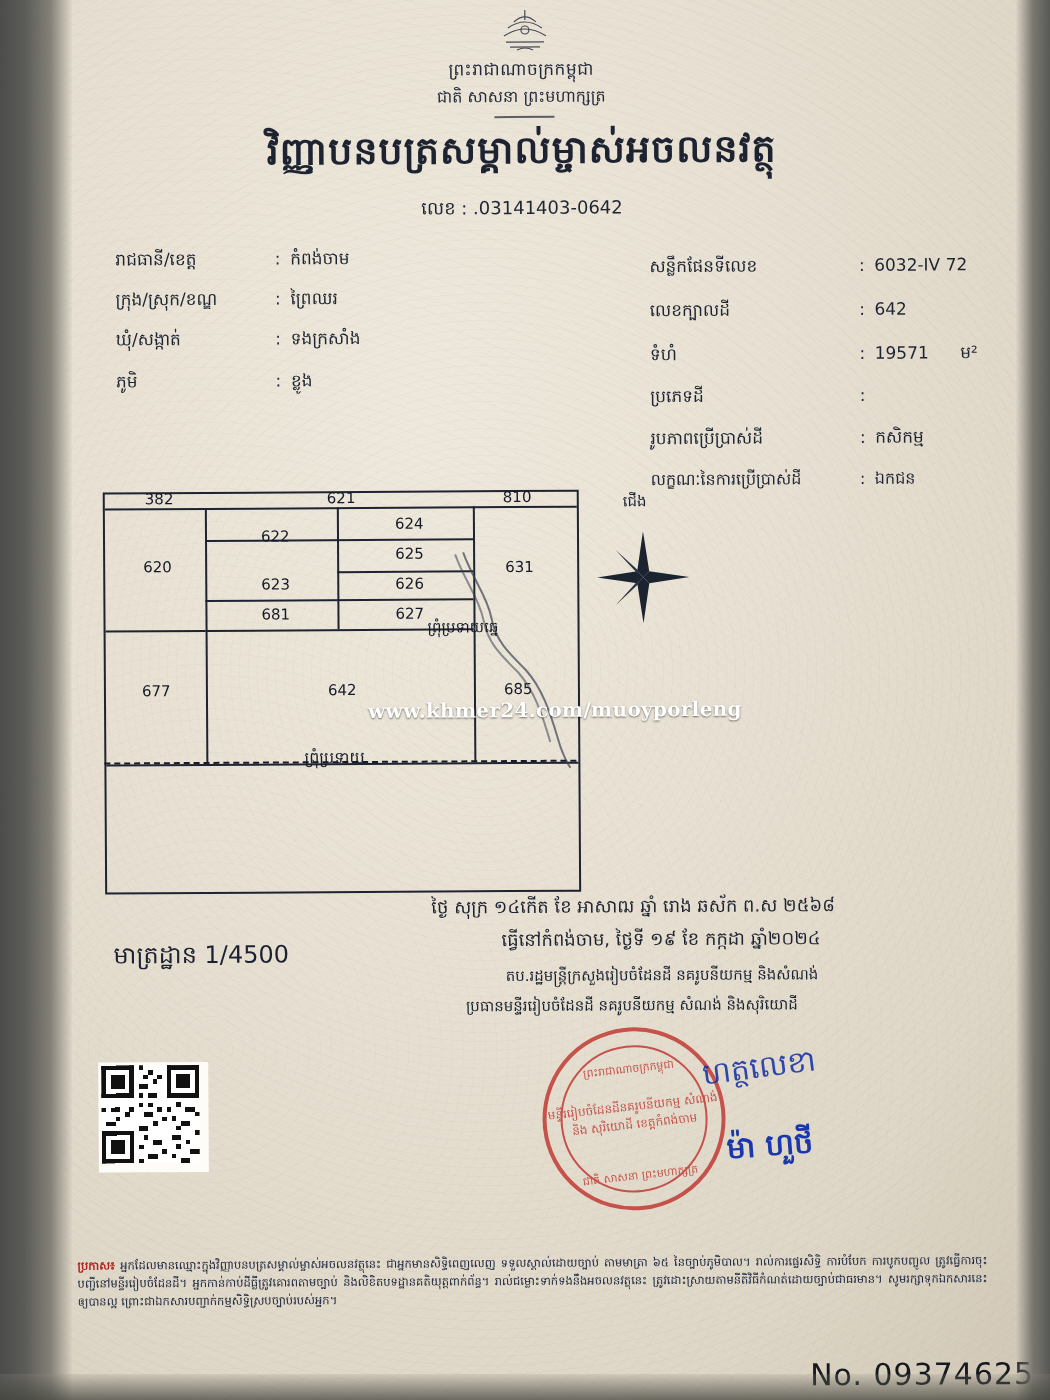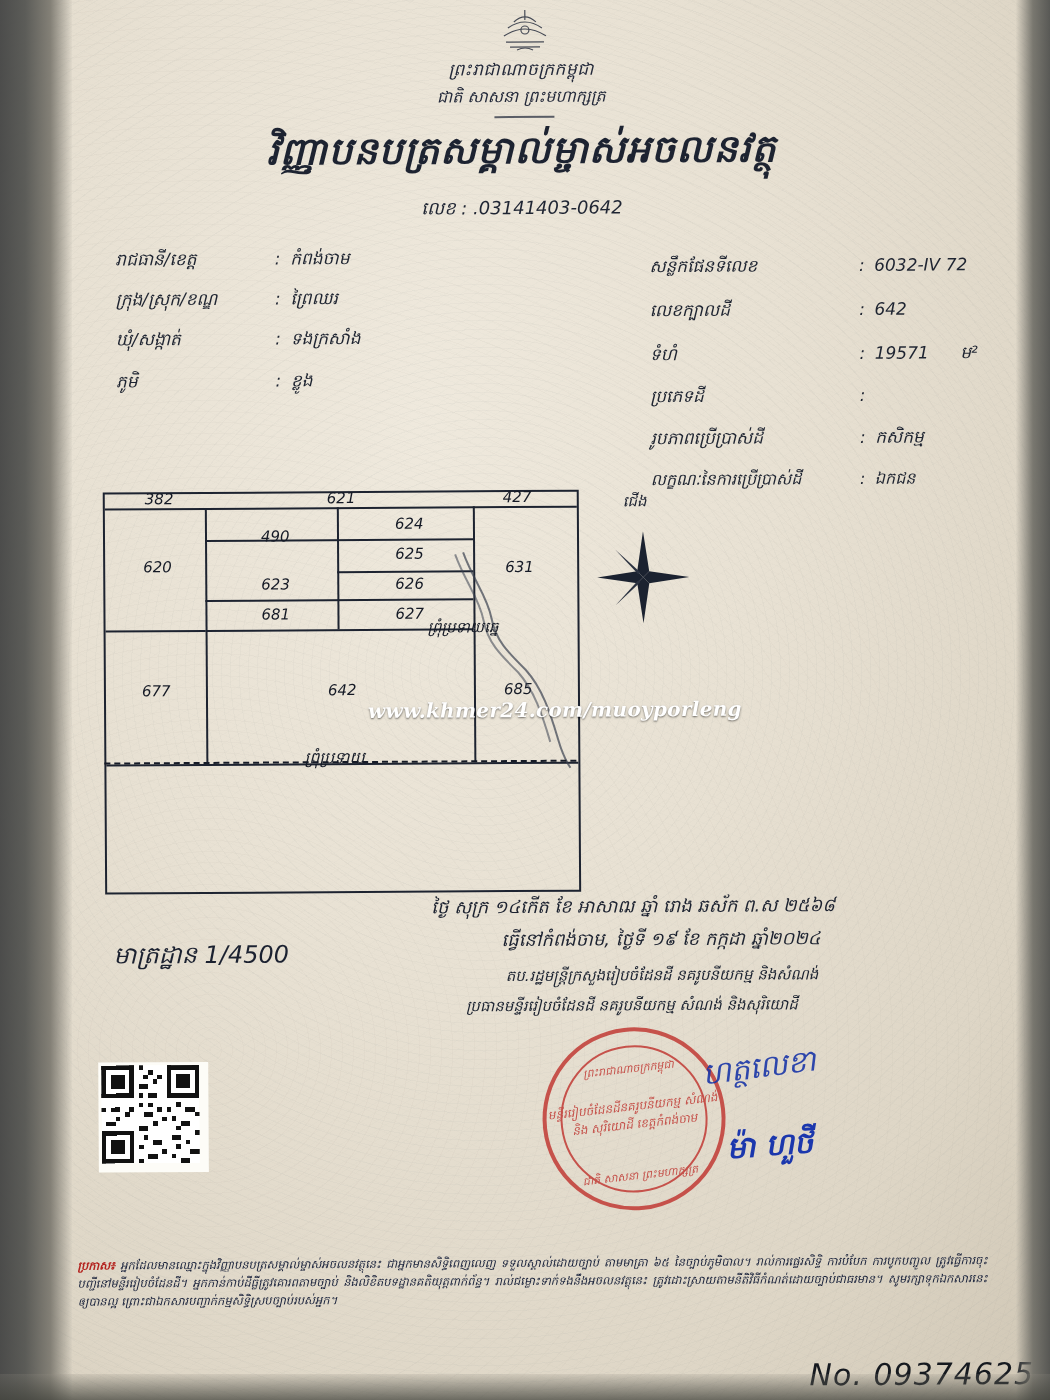--- a/index.html
+++ b/index.html
@@ -10,21 +10,20 @@
   body {
     font-family: "DejaVu Sans", "Liberation Sans", sans-serif;
   }
   #page {
     position: relative;
     width: 1050px;
     height: 1400px;
     overflow: hidden;
     background:
       radial-gradient(ellipse at 40% 30%, #efe9dd 0%, #e8e1d3 40%, #ded6c6 75%, #cfc6b4 100%);
-    font-style: italic;
   }
   
   #guilloche {
     position: absolute;
     inset: 0;
     opacity: 0.5;
     background-image:
       repeating-radial-gradient(circle at 46% 48%, rgba(140,150,150,0.10) 0 1px, rgba(255,255,255,0) 1px 9px),
       repeating-radial-gradient(circle at 20% 75%, rgba(150,140,130,0.08) 0 1px, rgba(255,255,255,0) 1px 11px),
       repeating-linear-gradient(22deg, rgba(130,140,140,0.05) 0 1px, rgba(0,0,0,0) 1px 7px),
@@ -327,23 +326,23 @@
       <div class="hline" style="left:0; top:270px; width:472px; height:1.5px;"></div>
 
       <div class="vline" style="left:100px; top:14px; width:1.5px; height:122px;"></div>
       <div class="vline" style="left:232px; top:14px; width:1.5px; height:122px;"></div>
       <div class="vline" style="left:368px; top:14px; width:1.5px; height:122px;"></div>
       <div class="vline" style="left:100px; top:136px; width:1.5px; height:134px;"></div>
       <div class="vline" style="left:368px; top:136px; width:1.5px; height:134px;"></div>
 
       <span class="cellnum" style="left:40px; top:-4px;">382</span>
       <span class="cellnum" style="left:222px; top:-4px;">621</span>
-      <span class="cellnum" style="left:398px; top:-4px;">427</span>
+      <span class="cellnum" style="left:398px; top:-4px;">810</span>
       <span class="cellnum" style="left:290px; top:22px;">624</span>
-      <span class="cellnum" style="left:156px; top:34px;">490</span>
+      <span class="cellnum" style="left:156px; top:34px;">622</span>
       <span class="cellnum" style="left:290px; top:52px;">625</span>
       <span class="cellnum" style="left:38px; top:64px;">620</span>
       <span class="cellnum" style="left:400px; top:66px;">631</span>
       <span class="cellnum" style="left:156px; top:82px;">623</span>
       <span class="cellnum" style="left:290px; top:82px;">626</span>
       <span class="cellnum" style="left:156px; top:112px;">681</span>
       <span class="cellnum" style="left:290px; top:112px;">627</span>
       <span class="cellnum" style="left:36px; top:188px;">677</span>
       <span class="cellnum" style="left:222px; top:188px;">642</span>
       <span class="cellnum" style="left:398px; top:188px;">685</span>

